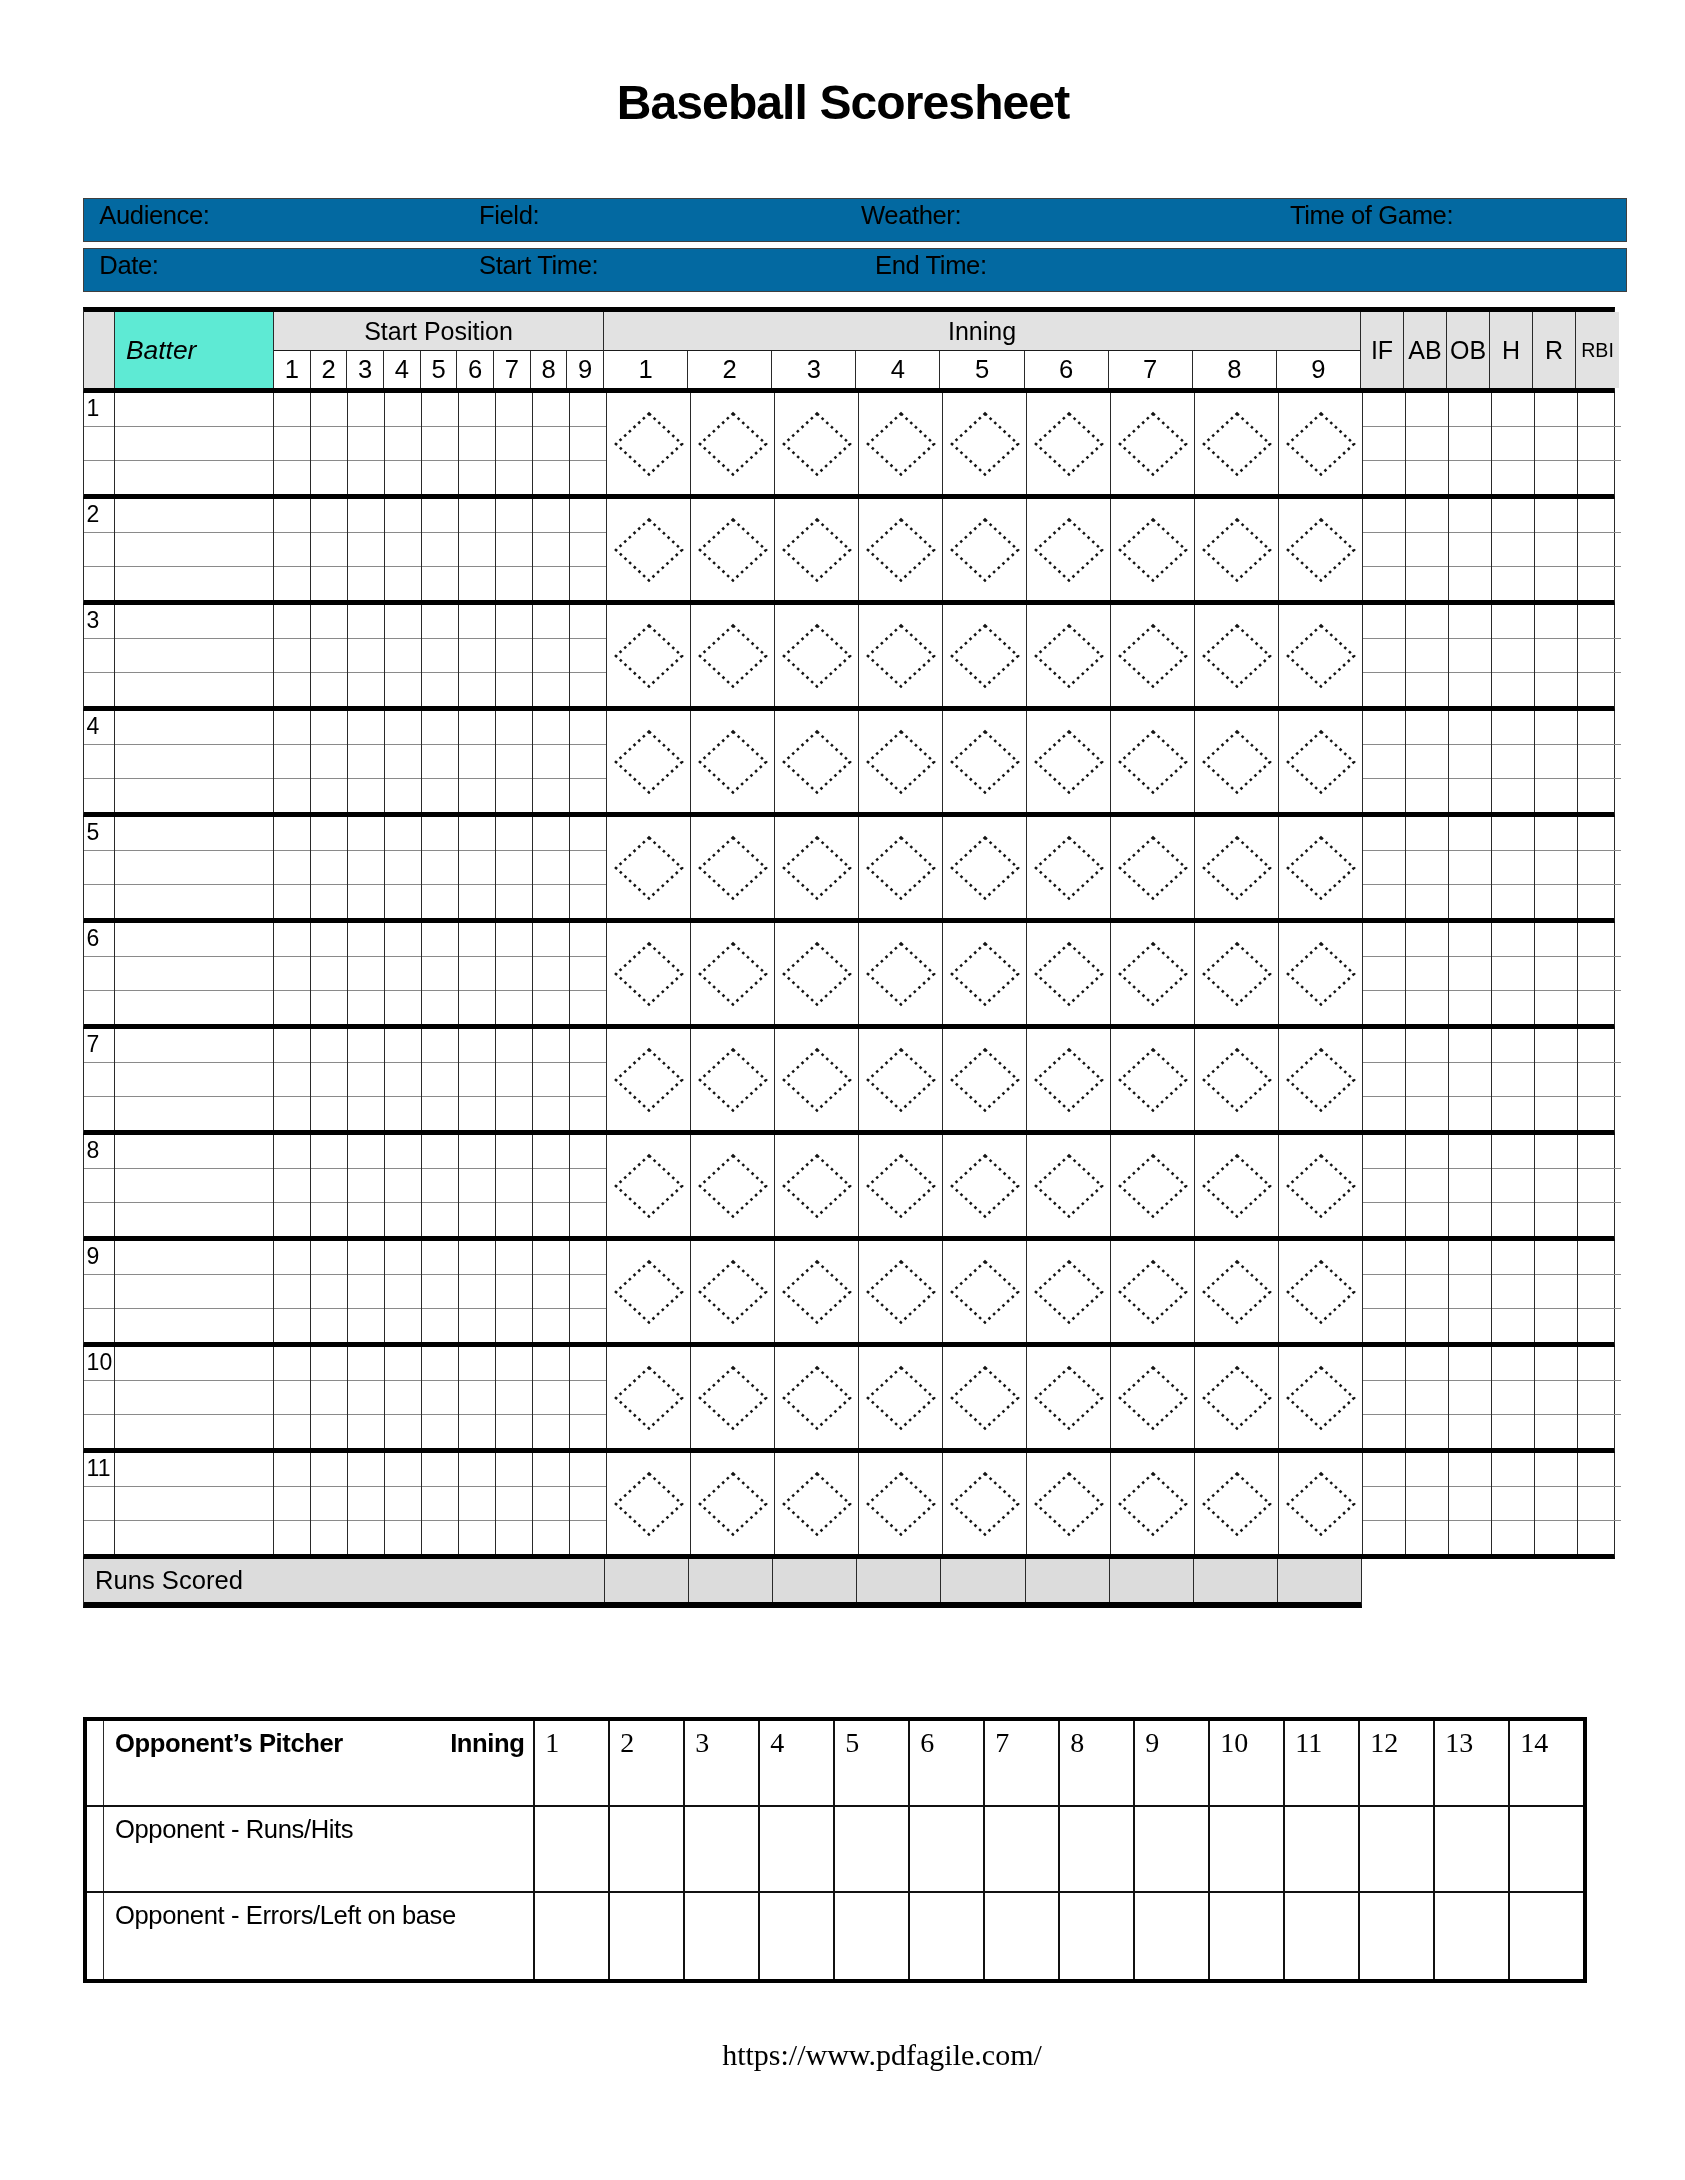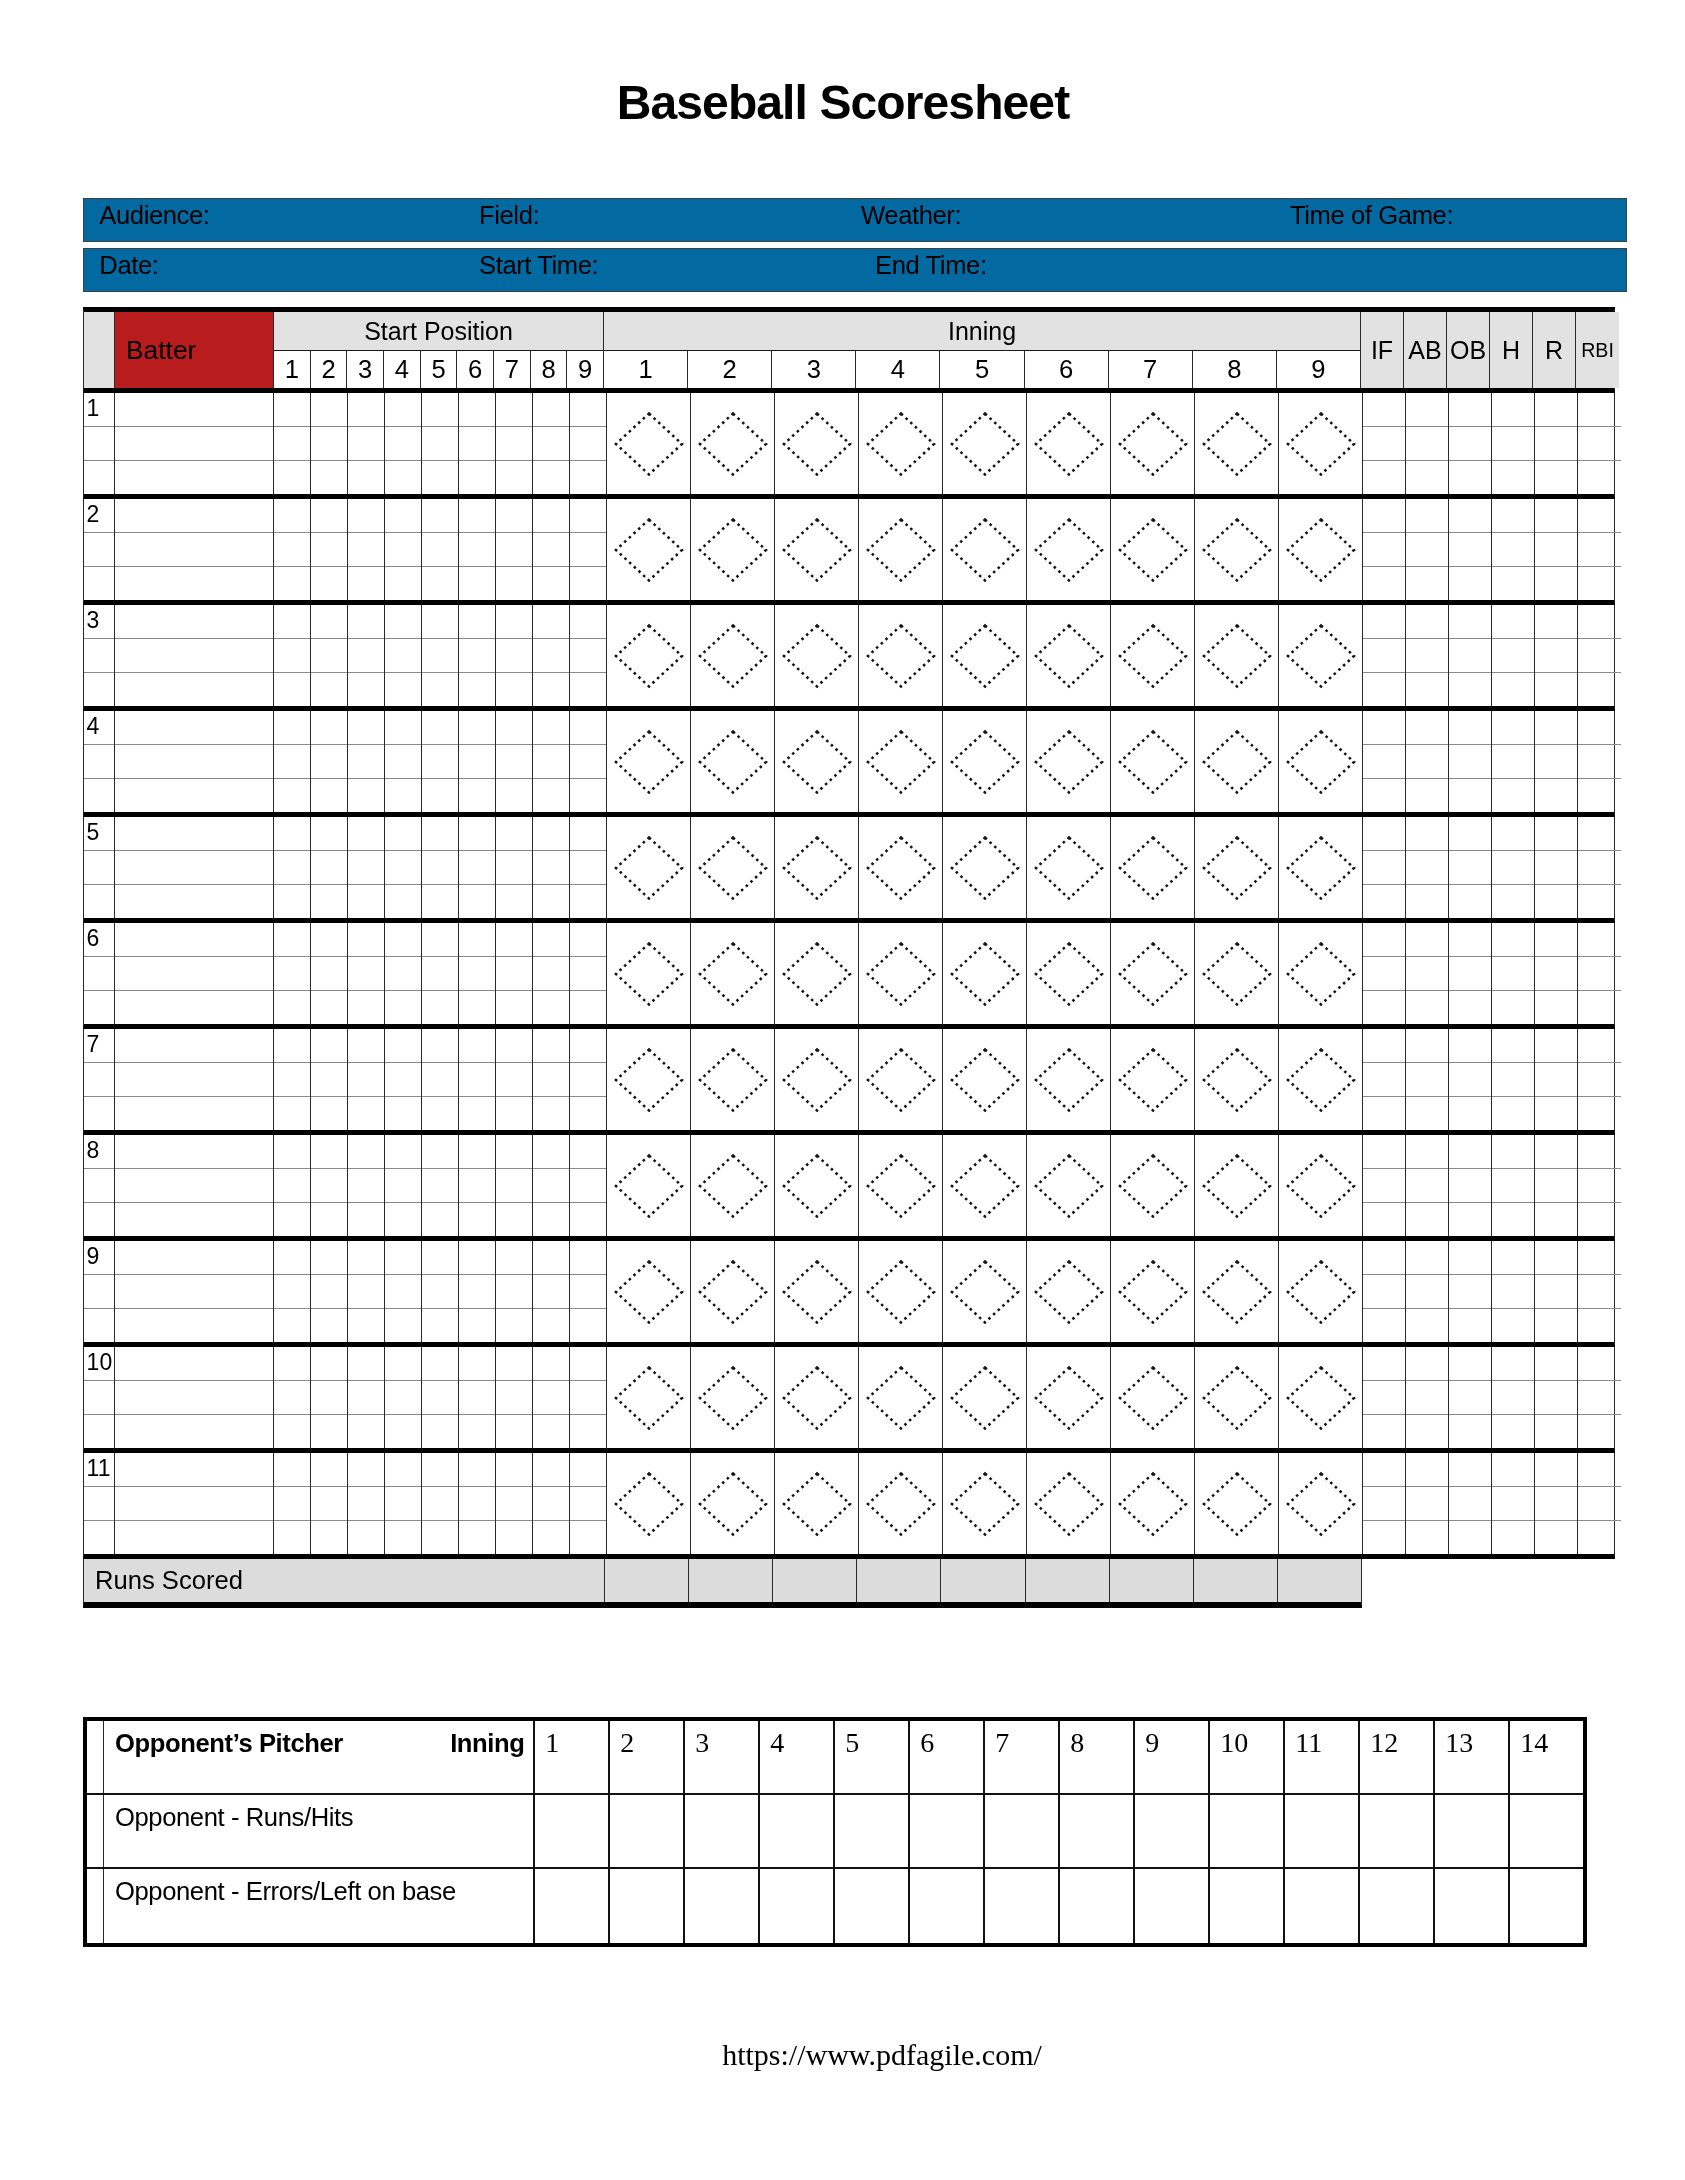--- a/index.html
+++ b/index.html
@@ -43,24 +43,25 @@
   
   .main-table { position: absolute; left: 83px; top: 307px; width: 1532px; }
 
   .mt-header {
     display: flex; height: 86px;
     border-top: 5.1px solid #000; border-bottom: 5.1px solid #000;
     border-left: 1.7px solid #2a2a2a; border-right: 1.7px solid #2a2a2a;
   }
   .h-num { width: 31px; flex: 0 0 31px; background: #e2e2e2; border-right: 1.7px solid #2a2a2a; }
   .h-batter {
-    width: 159px; flex: 0 0 159px; background: #b91c1c;
+    width: 159px; flex: 0 0 159px; background: #5eead4;
     border-right: 1.7px solid #2a2a2a;
     display: flex; align-items: center; padding-left: 11px;
     font-size: 26.4px;
+    font-style: italic;
   }
   .h-group { display: flex; flex-direction: column; border-right: 1.7px solid #2a2a2a; }
   .h-pos { width: 330px; flex: 0 0 330px; }
   .h-inn { width: 757px; flex: 0 0 757px; }
   .glabel {
     height: 39px; background: #e2e2e2; border-bottom: 1.7px solid #1a1a1a;
     display: flex; align-items: center; justify-content: center;
     font-size: 25px;
   }
   .gnums { flex: 1; display: flex; background: #fff; }
@@ -108,21 +109,21 @@
     display: flex; align-items: center; padding-left: 11px;
     font-size: 25.6px;
   }
   .runs-cell { flex: 1; border-left: 1.7px solid #2a2a2a; }
 
   
   .opp-table {
     position: absolute; left: 83px; top: 1717px; width: 1504px;
     border: 4.3px solid #000;
   }
-  .orow { display: flex; height: 74px; border-bottom: 2.6px solid #111; }
+  .orow { display: flex; height: 86px; border-bottom: 2.6px solid #111; }
   .orow:last-child { border-bottom: none; }
   .o-gap { width: 17px; flex: 0 0 17px; border-right: 1.7px solid #2a2a2a; }
   .o-label {
     width: 431px; flex: 0 0 431px; border-right: 2.6px solid #111;
     padding: 7.7px 8.5px 0 11px; font-size: 25.6px; letter-spacing: -0.4px;
   }
   .o-label-head { display: flex; justify-content: space-between; font-weight: 700; }
   .o-cell {
     flex: 1; border-right: 2.6px solid #111;
     font-family: "Liberation Serif", serif; font-size: 28px;

